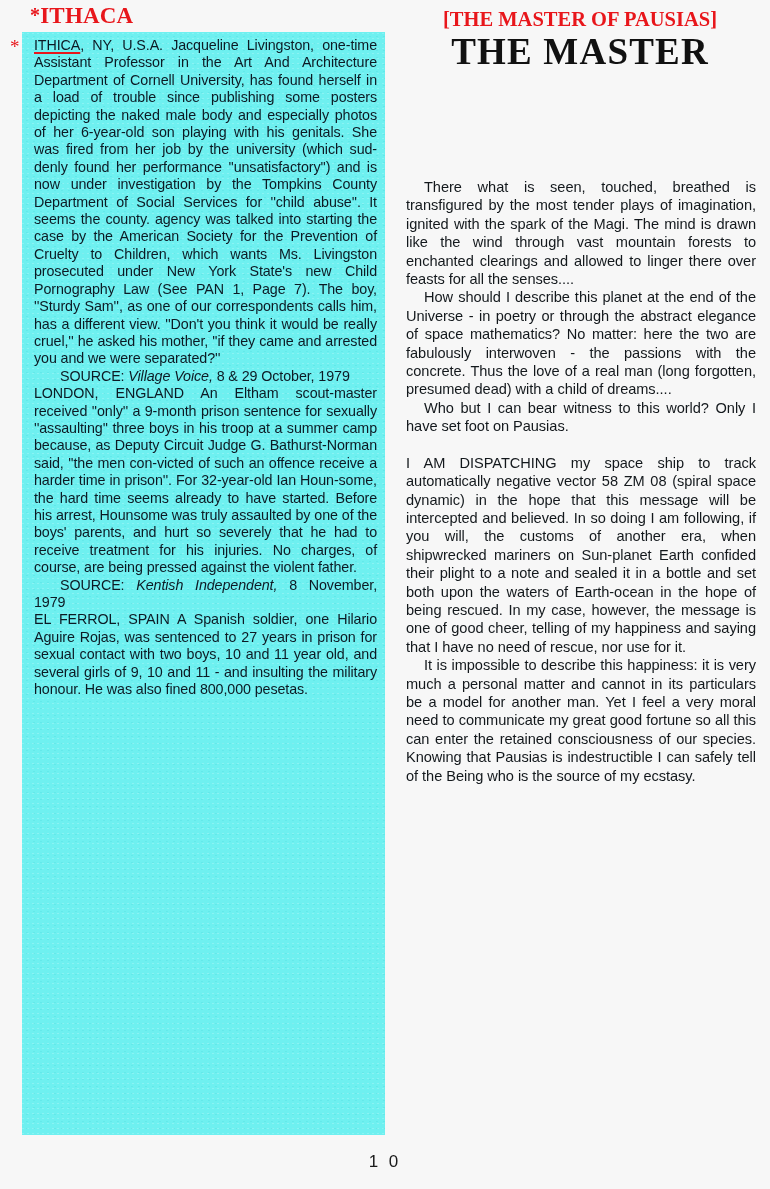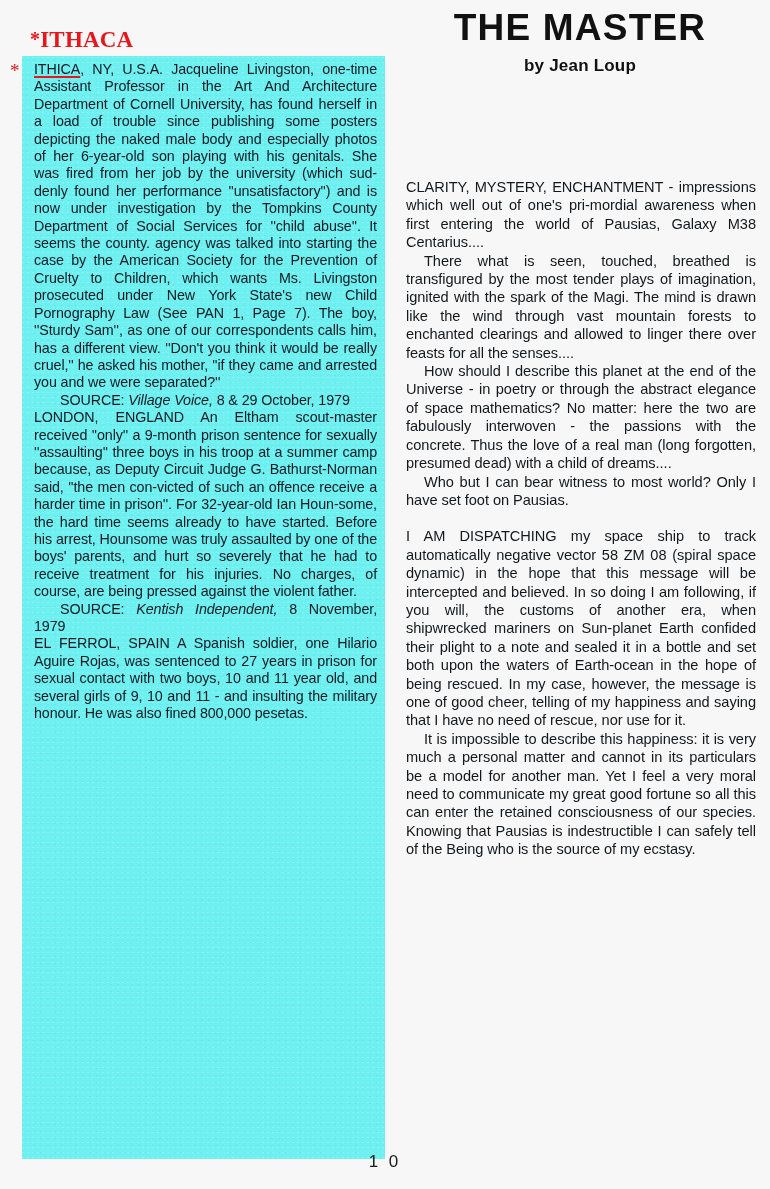--- a/index.html
+++ b/index.html
@@ -20,21 +20,21 @@
   #page {
     position: absolute;
     inset: 0;
     background: #f7f7f7;
   }
 
   
   #left-column {
     position: absolute;
     left: 8px;
-    top: 24px;
+    top: 0;
     width: 380px;
     height: 1140px;
   }
 
   #left-kicker {
     position: absolute;
     left: 22px;
     top: 3px;
     color: #e8161b;
     font-family: "Liberation Serif", serif;
@@ -112,21 +112,21 @@
     font-size: 20.5px;
     letter-spacing: 0px;
     line-height: 22px;
     margin: 0;
     padding-top: 2px;
   }
 
   #story-title {
     text-align: center;
     color: #111111;
-    font-family: Liberation Sans, sans-serif;
+    font-family: Liberation Serif, serif;
     font-weight: bold;
     font-size: 37px;
     letter-spacing: 1.2px;
     line-height: 40px;
     margin: 2px 0 0 0;
   }
 
   #story-byline {
     text-align: center;
     color: #111111;
@@ -190,28 +190,27 @@
       <p class="news-body news-lead"><span>LONDON, ENGLAND</span><span> An Eltham scout-master received ''only'' a 9-month prison sentence for sexually ''assaulting'' three boys in his troop at a summer camp because, as Deputy Circuit Judge G. Bathurst-Norman said, ''the men con-victed of such an offence receive a harder time in prison''. For 32-year-old Ian Houn-some, the hard time seems already to have started. Before his arrest, Hounsome was truly assaulted by one of the boys' parents, and hurt so severely that he had to receive treatment for his injuries. No charges, of course, are being pressed against the violent father.</span></p>
       <p class="news-body news-src"><span>SOURCE:</span> <em>Kentish Independent,</em><span> 8 November, 1979</span></p>
 
       <p class="news-body news-lead"><span>EL FERROL, SPAIN</span><span> A Spanish soldier, one Hilario Aguire Rojas, was sentenced to 27 years in prison for sexual contact with two boys, 10 and 11 year old, and several girls of 9, 10 and 11 - and insulting the military honour. He was also fined 800,000 pesetas.</span></p>
 
     </div>
   </div>
 
   <div id="right-column">
 
+    <div id="story-kicker">[THE MASTER OF PAUSIAS]</div>
     <h1 id="story-title">THE MASTER</h1>
-    <div id="story-byline">by Jean Loup</div>
 
     <div id="story-body">
-      <p class="story-para">CLARITY, MYSTERY, ENCHANTMENT - impressions which well out of one's pri-mordial awareness when first entering the world of Pausias, Galaxy M38 Centarius....</p>
       <p class="story-para indent">There what is seen, touched, breathed is transfigured by the most tender plays of imagination, ignited with the spark of the Magi. The mind is drawn like the wind through vast mountain forests to enchanted clearings and allowed to linger there over feasts for all the senses....</p>
       <p class="story-para indent">How should I describe this planet at the end of the Universe - in poetry or through the abstract elegance of space mathematics? No matter: here the two are fabulously interwoven - the passions with the concrete. Thus the love of a real man (long forgotten, presumed dead) with a child of dreams....</p>
-      <p class="story-para indent">Who but I can bear witness to most world? Only I have set foot on Pausias.</p>
+      <p class="story-para indent">Who but I can bear witness to this world? Only I have set foot on Pausias.</p>
       <p class="story-para gap-before">I AM DISPATCHING my space ship to track automatically negative vector 58 ZM 08 (spiral space dynamic) in the hope that this message will be intercepted and believed. In so doing I am following, if you will, the customs of another era, when shipwrecked mariners on Sun-planet Earth confided their plight to a note and sealed it in a bottle and set both upon the waters of Earth-ocean in the hope of being rescued. In my case, however, the message is one of good cheer, telling of my happiness and saying that I have no need of rescue, nor use for it.</p>
       <p class="story-para indent">It is impossible to describe this happiness: it is very much a personal matter and cannot in its particulars be a model for another man. Yet I feel a very moral need to communicate my great good fortune so all this can enter the retained consciousness of our species. Knowing that Pausias is indestructible I can safely tell of the Being who is the source of my ecstasy.</p>
     </div>
   </div>
 
   <div id="page-number">1 0</div>
 
 </div>
 
 </body></html>

